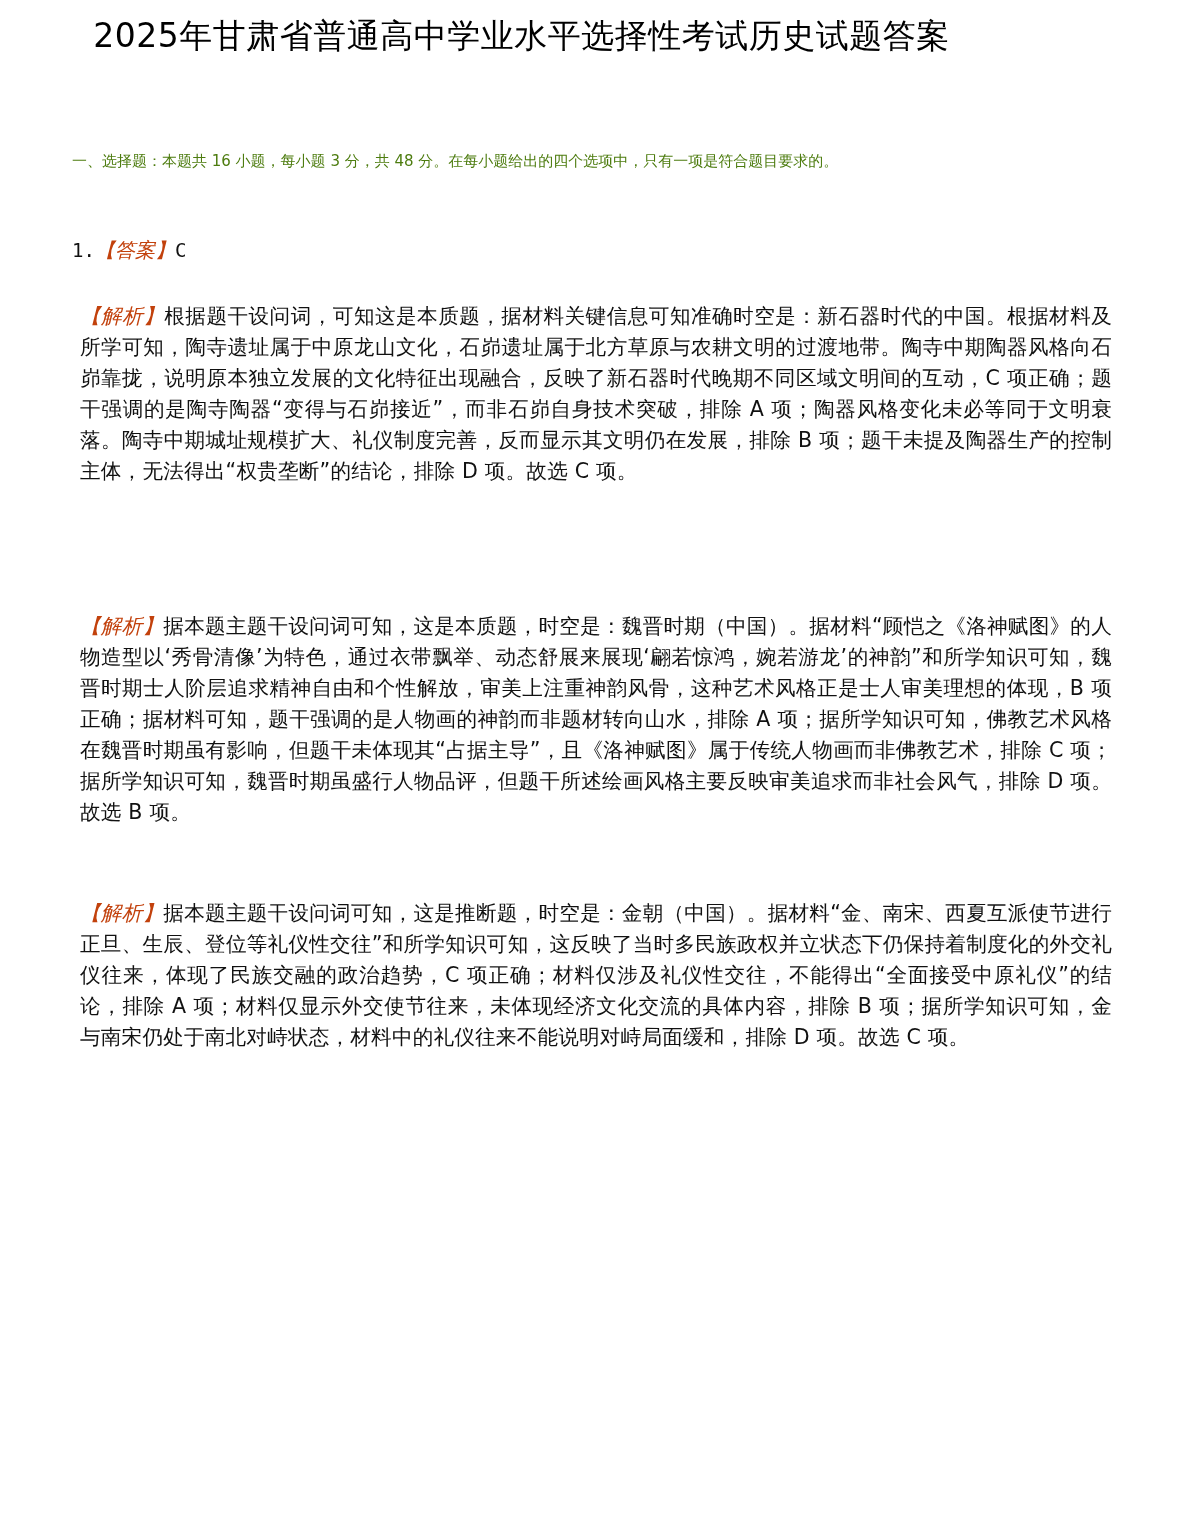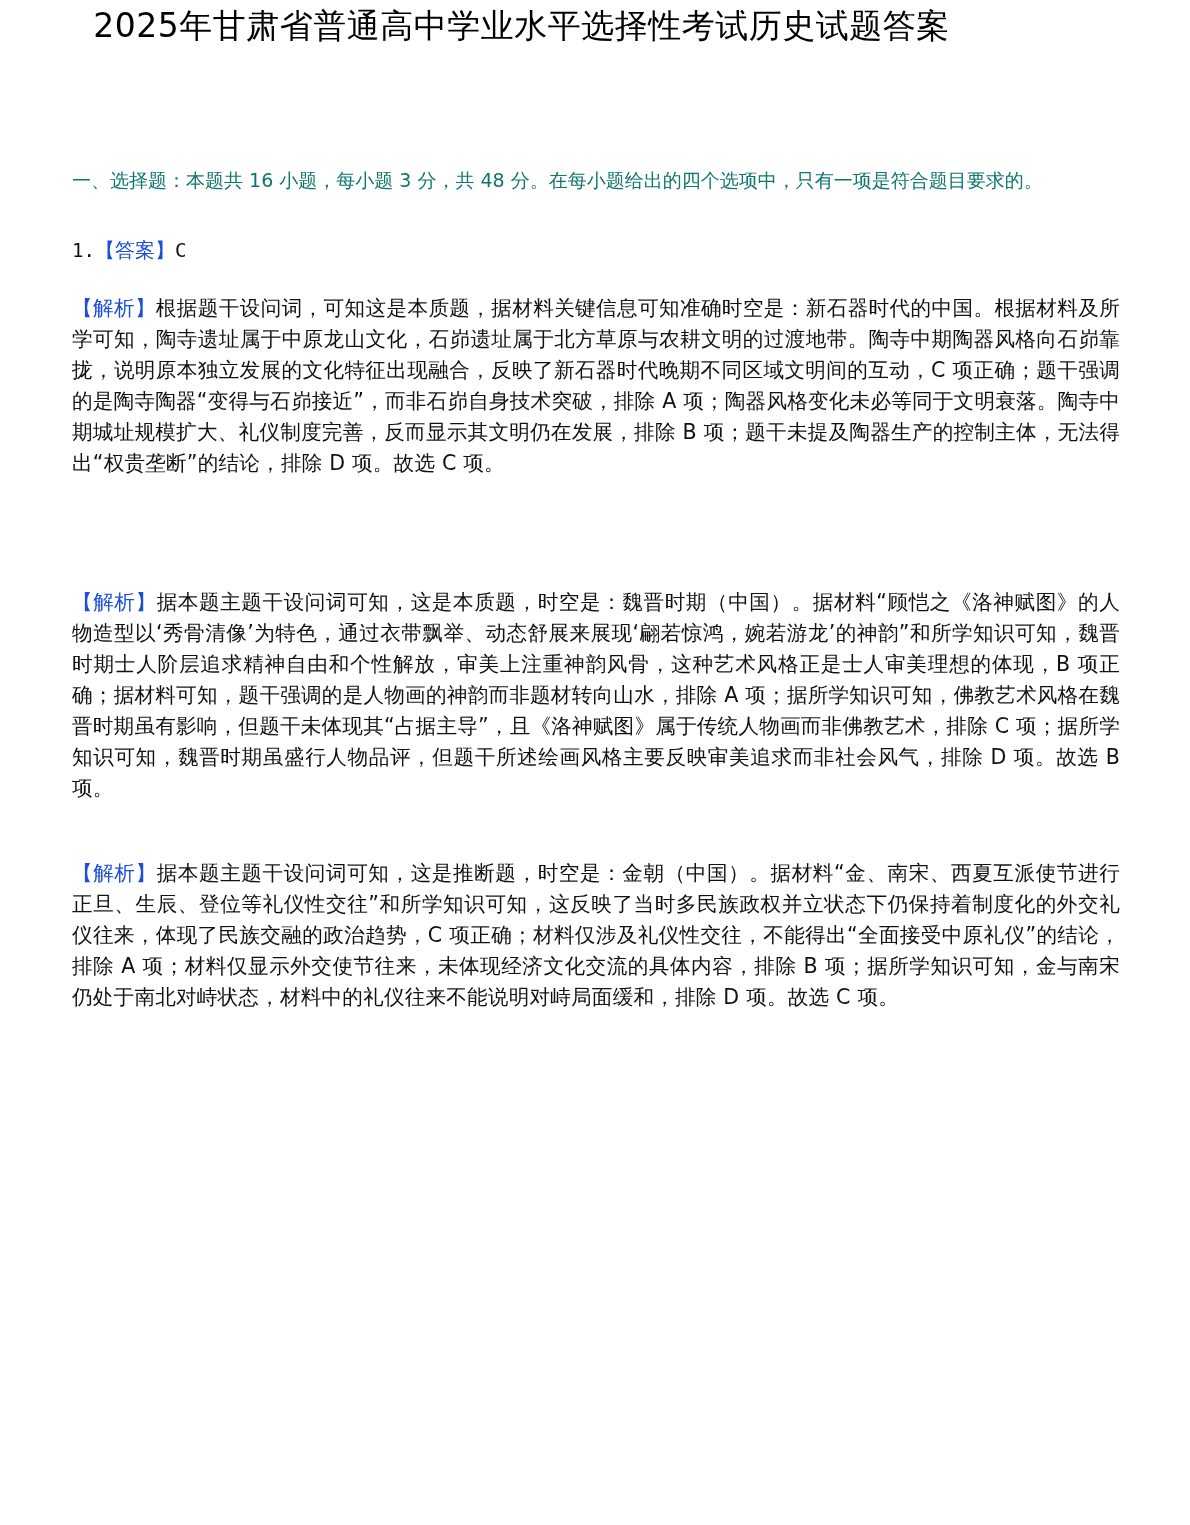--- a/index.html
+++ b/index.html
@@ -6,61 +6,61 @@
   body {
     width: 1190px;
     height: 1525px;
     overflow: hidden;
     position: relative;
     font-family: "DejaVu Sans", "Liberation Sans", sans-serif;
     color: #111111;
   }
   .page-title {
     position: absolute;
-    top: 4px;
+    top: 14px;
     left: 0;
     width: 1043px;
     text-align: center;
     font-size: 33px;
     line-height: 44px;
     color: #000000;
     letter-spacing: 0.5px;
   }
   .section-heading {
     position: absolute;
     top: 146px;
     left: 72px;
     width: 1050px;
-    font-size: 19px;
+    font-size: 15px;
     line-height: 31px;
-    color: #0f766e;
+    color: #4d7c0f;
     text-align: justify;
-    margin-top: 19px;
   }
   .content {
     position: absolute;
     top: 235px;
     left: 72px;
     width: 1048px;
   }
   .answer-line {
     font-size: 20px;
     line-height: 31px;
     margin: 0;
     height: 31px;
   }
   .answer-num { font-family: "DejaVu Sans Mono", "Liberation Mono", monospace; font-size: 19px; }
   .answer-letter { font-family: "DejaVu Sans Mono", "Liberation Mono", monospace; font-size: 19px; }
   .tag {
-    color: #1d4ed8;
+    color: #c2410c;
+    font-style: italic;
   }
   .analysis {
     font-size: 20.6px;
     line-height: 31px;
-    margin: 0;
+    margin: 8px;
     text-align: justify;
     letter-spacing: 0.2px;
   }
   .item { }
   .gap-small { height: 27px; }
   .gap-large { height: 27px; }
 </style>
 </head>
 <body>
 

